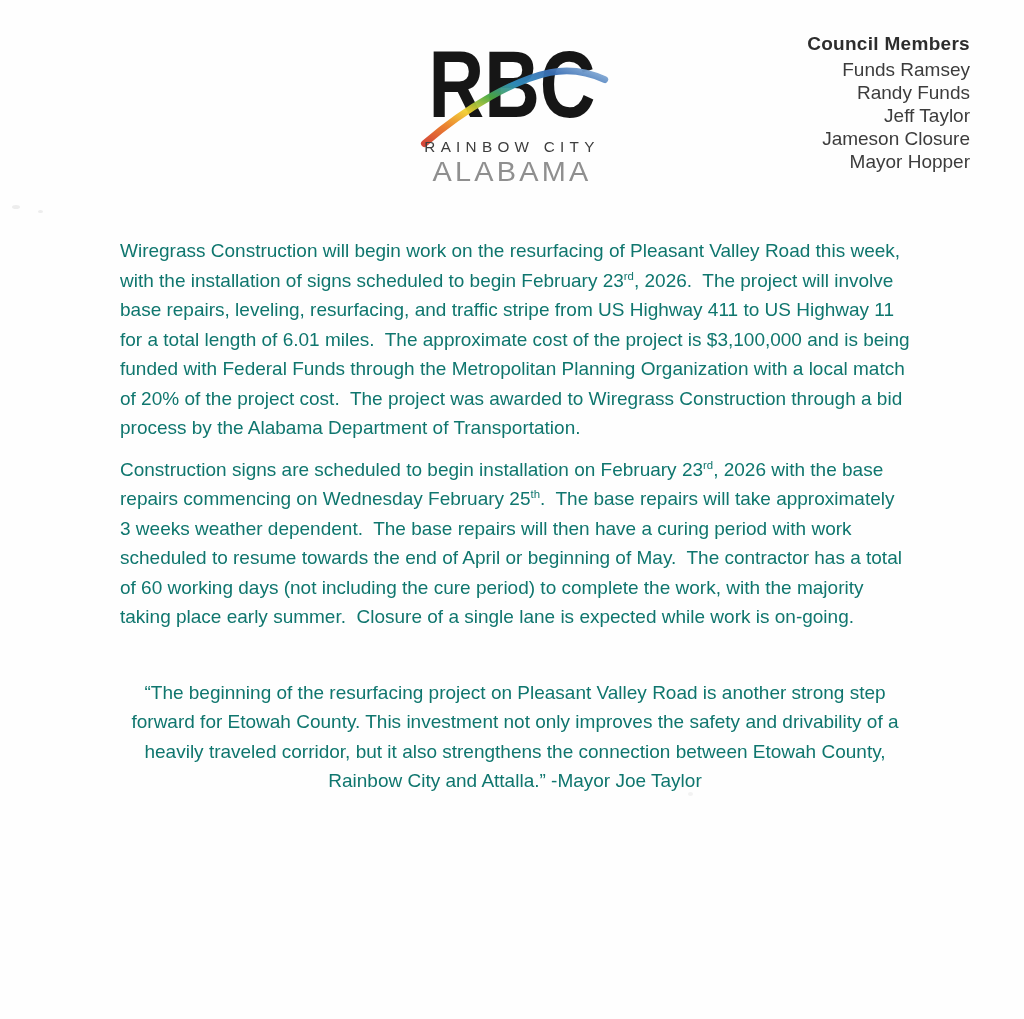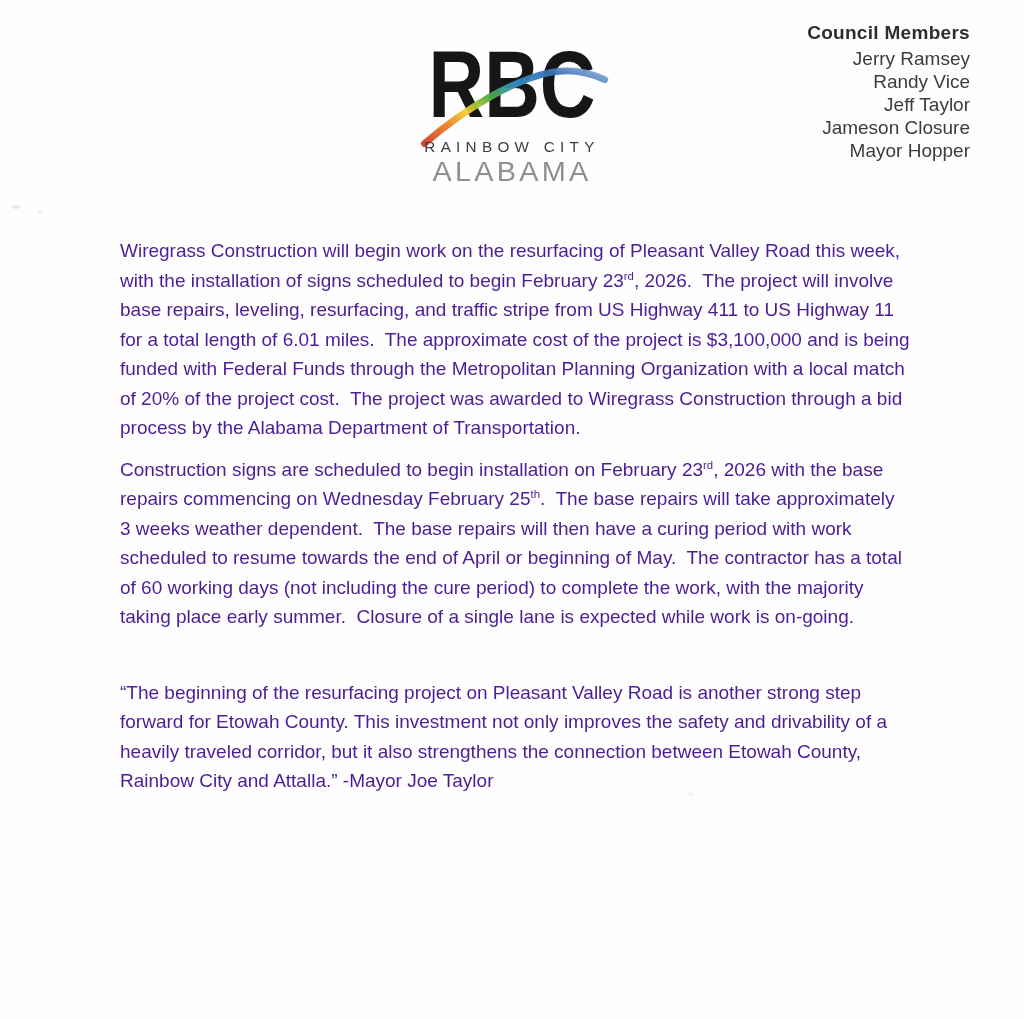--- a/index.html
+++ b/index.html
@@ -40,21 +40,21 @@
   }
   .official-name {
     font-size: 19px;
     color: #3c3c3c;
     line-height: 26px;
   }
 
   .council-block {
     position: absolute;
     right: 54px;
-    top: 21px;
+    top: 32px;
     text-align: right;
   }
   .council-title {
     font-weight: bold;
     font-size: 19px;
     color: #2d2d2d;
     letter-spacing: 0.3px;
     line-height: 24px;
     margin-bottom: 2px;
   }
@@ -76,26 +76,27 @@
   .doc-body {
     position: absolute;
     top: 236px;
     left: 120px;
     width: 790px;
   }
   .doc-body p {
     margin: 0 0 12px 0;
     font-size: 19px;
     line-height: 29.5px;
-    color: #4c1d95;
+    color: #0f766e;
     white-space: pre-wrap;
     text-align: left;
   }
   .doc-body p.quote-para {
     margin-top: 46px;
+    text-align: center;
   }
   .doc-body sup {
     font-size: 0.6em;
     line-height: 0;
     vertical-align: super;
   }
 
   
   .scan-speck {
     position: absolute;
@@ -129,22 +130,22 @@
         </defs>
         <text x="95" y="88" text-anchor="middle" font-family="Liberation Sans, sans-serif" font-size="92" font-weight="bold" fill="#161616" textLength="162" lengthAdjust="spacingAndGlyphs">RBC</text>
         <path d="M 10 114 C 52 78, 98 52, 132 45 C 150 41.5, 168 44, 185 52" fill="none" stroke="url(#rainbowGrad)" stroke-width="6.5" stroke-linecap="round" opacity="0.95"></path>
         <text x="95" y="122" text-anchor="middle" font-family="Liberation Sans, sans-serif" font-size="14.5" letter-spacing="5" fill="#3d3d3d" textLength="170" lengthAdjust="spacingAndGlyphs">RAINBOW CITY</text>
         <text x="95" y="150" text-anchor="middle" font-family="Liberation Sans, sans-serif" font-size="27" letter-spacing="3" fill="#8f8f8f" textLength="154" lengthAdjust="spacingAndGlyphs">ALABAMA</text>
       </svg>
     </div>
 
     <div class="council-block">
       <div class="council-title">Council Members</div>
-      <div class="council-member">Jerry Ramsey</div>
-      <div class="council-member">Randy Vice</div>
+      <div class="council-member">Funds Ramsey</div>
+      <div class="council-member">Randy Funds</div>
       <div class="council-member">Jeff Taylor</div>
       <div class="council-member">Jameson Closure</div>
       <div class="council-member">Mayor Hopper</div>
     </div>
 
   </div>
 
   <div class="doc-body">
     <p><span>Wiregrass Construction will begin work on the resurfacing of Pleasant Valley Road this week, with the installation of signs scheduled to begin February 23</span><sup>rd</sup><span>, 2026.  The project will involve base repairs, leveling, resurfacing, and traffic stripe from US Highway 411 to US Highway 11 for a total length of 6.01 miles.  The approximate cost of the project is $3,100,000 and is being funded with Federal Funds through the Metropolitan Planning Organization with a local match of 20% of the project cost.  The project was awarded to Wiregrass Construction through a bid process by the Alabama Department of Transportation.</span></p>
     <p><span>Construction signs are scheduled to begin installation on February 23</span><sup>rd</sup><span>, 2026 with the base repairs commencing on Wednesday February 25</span><sup>th</sup><span>.  The base repairs will take approximately 3 weeks weather dependent.  The base repairs will then have a curing period with work scheduled to resume towards the end of April or beginning of May.  The contractor has a total of 60 working days (not including the cure period) to complete the work, with the majority taking place early summer.  Closure of a single lane is expected while work is on-going.</span></p>

